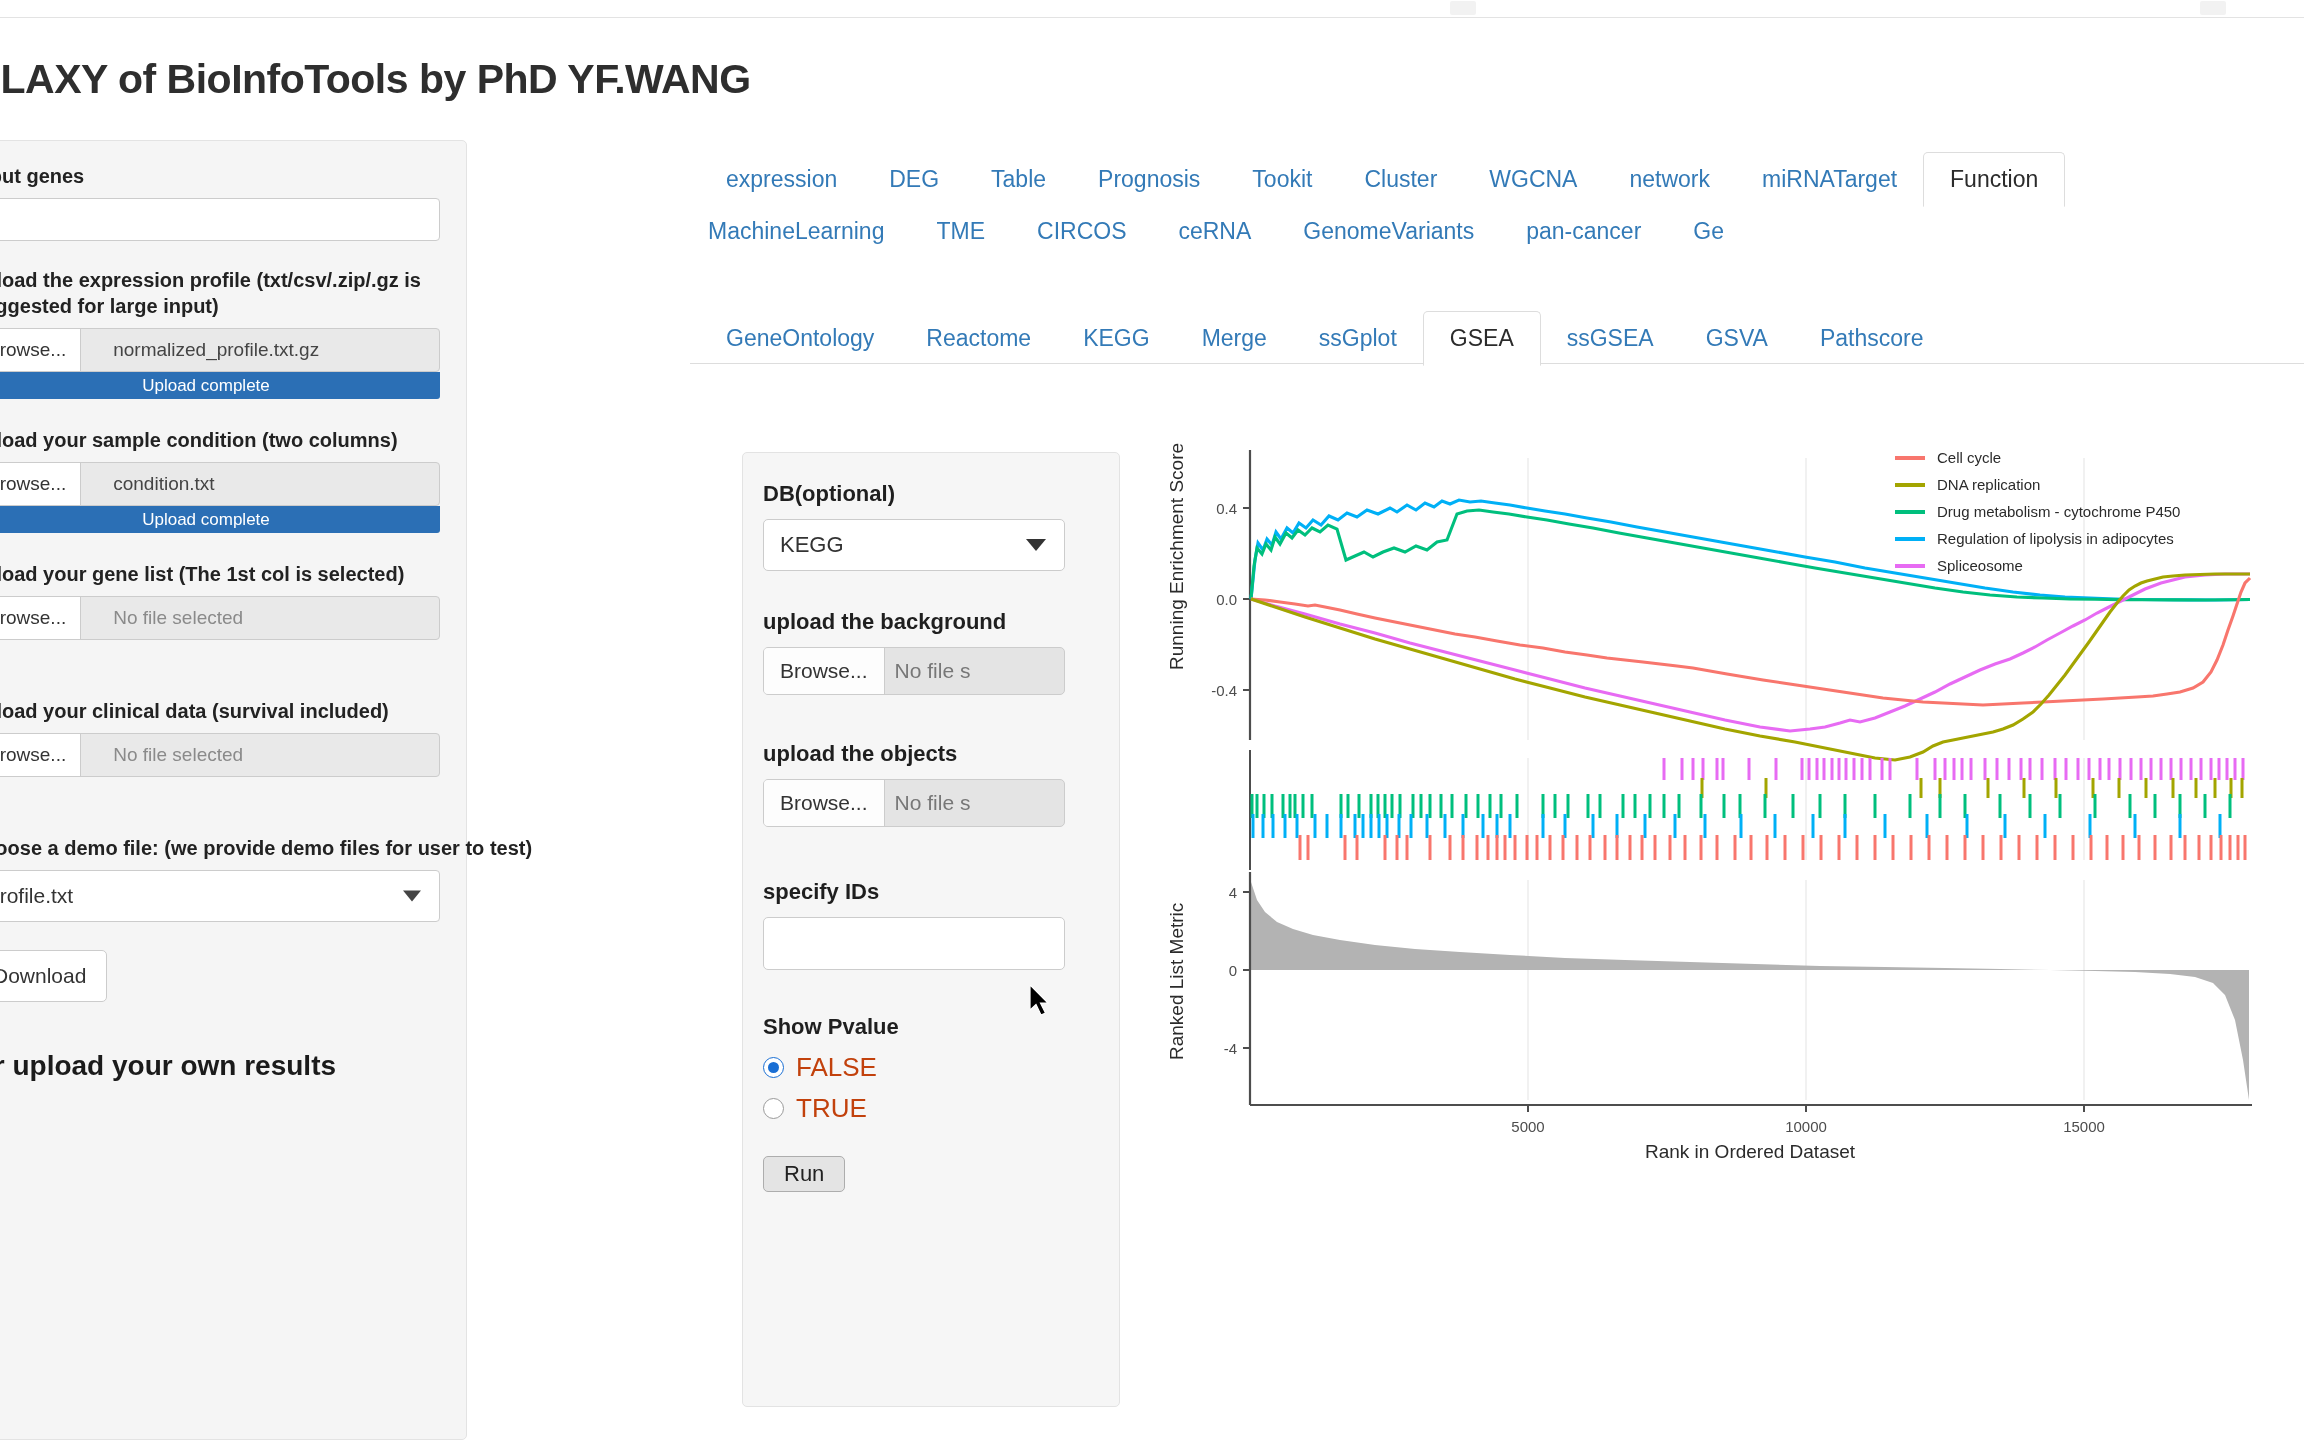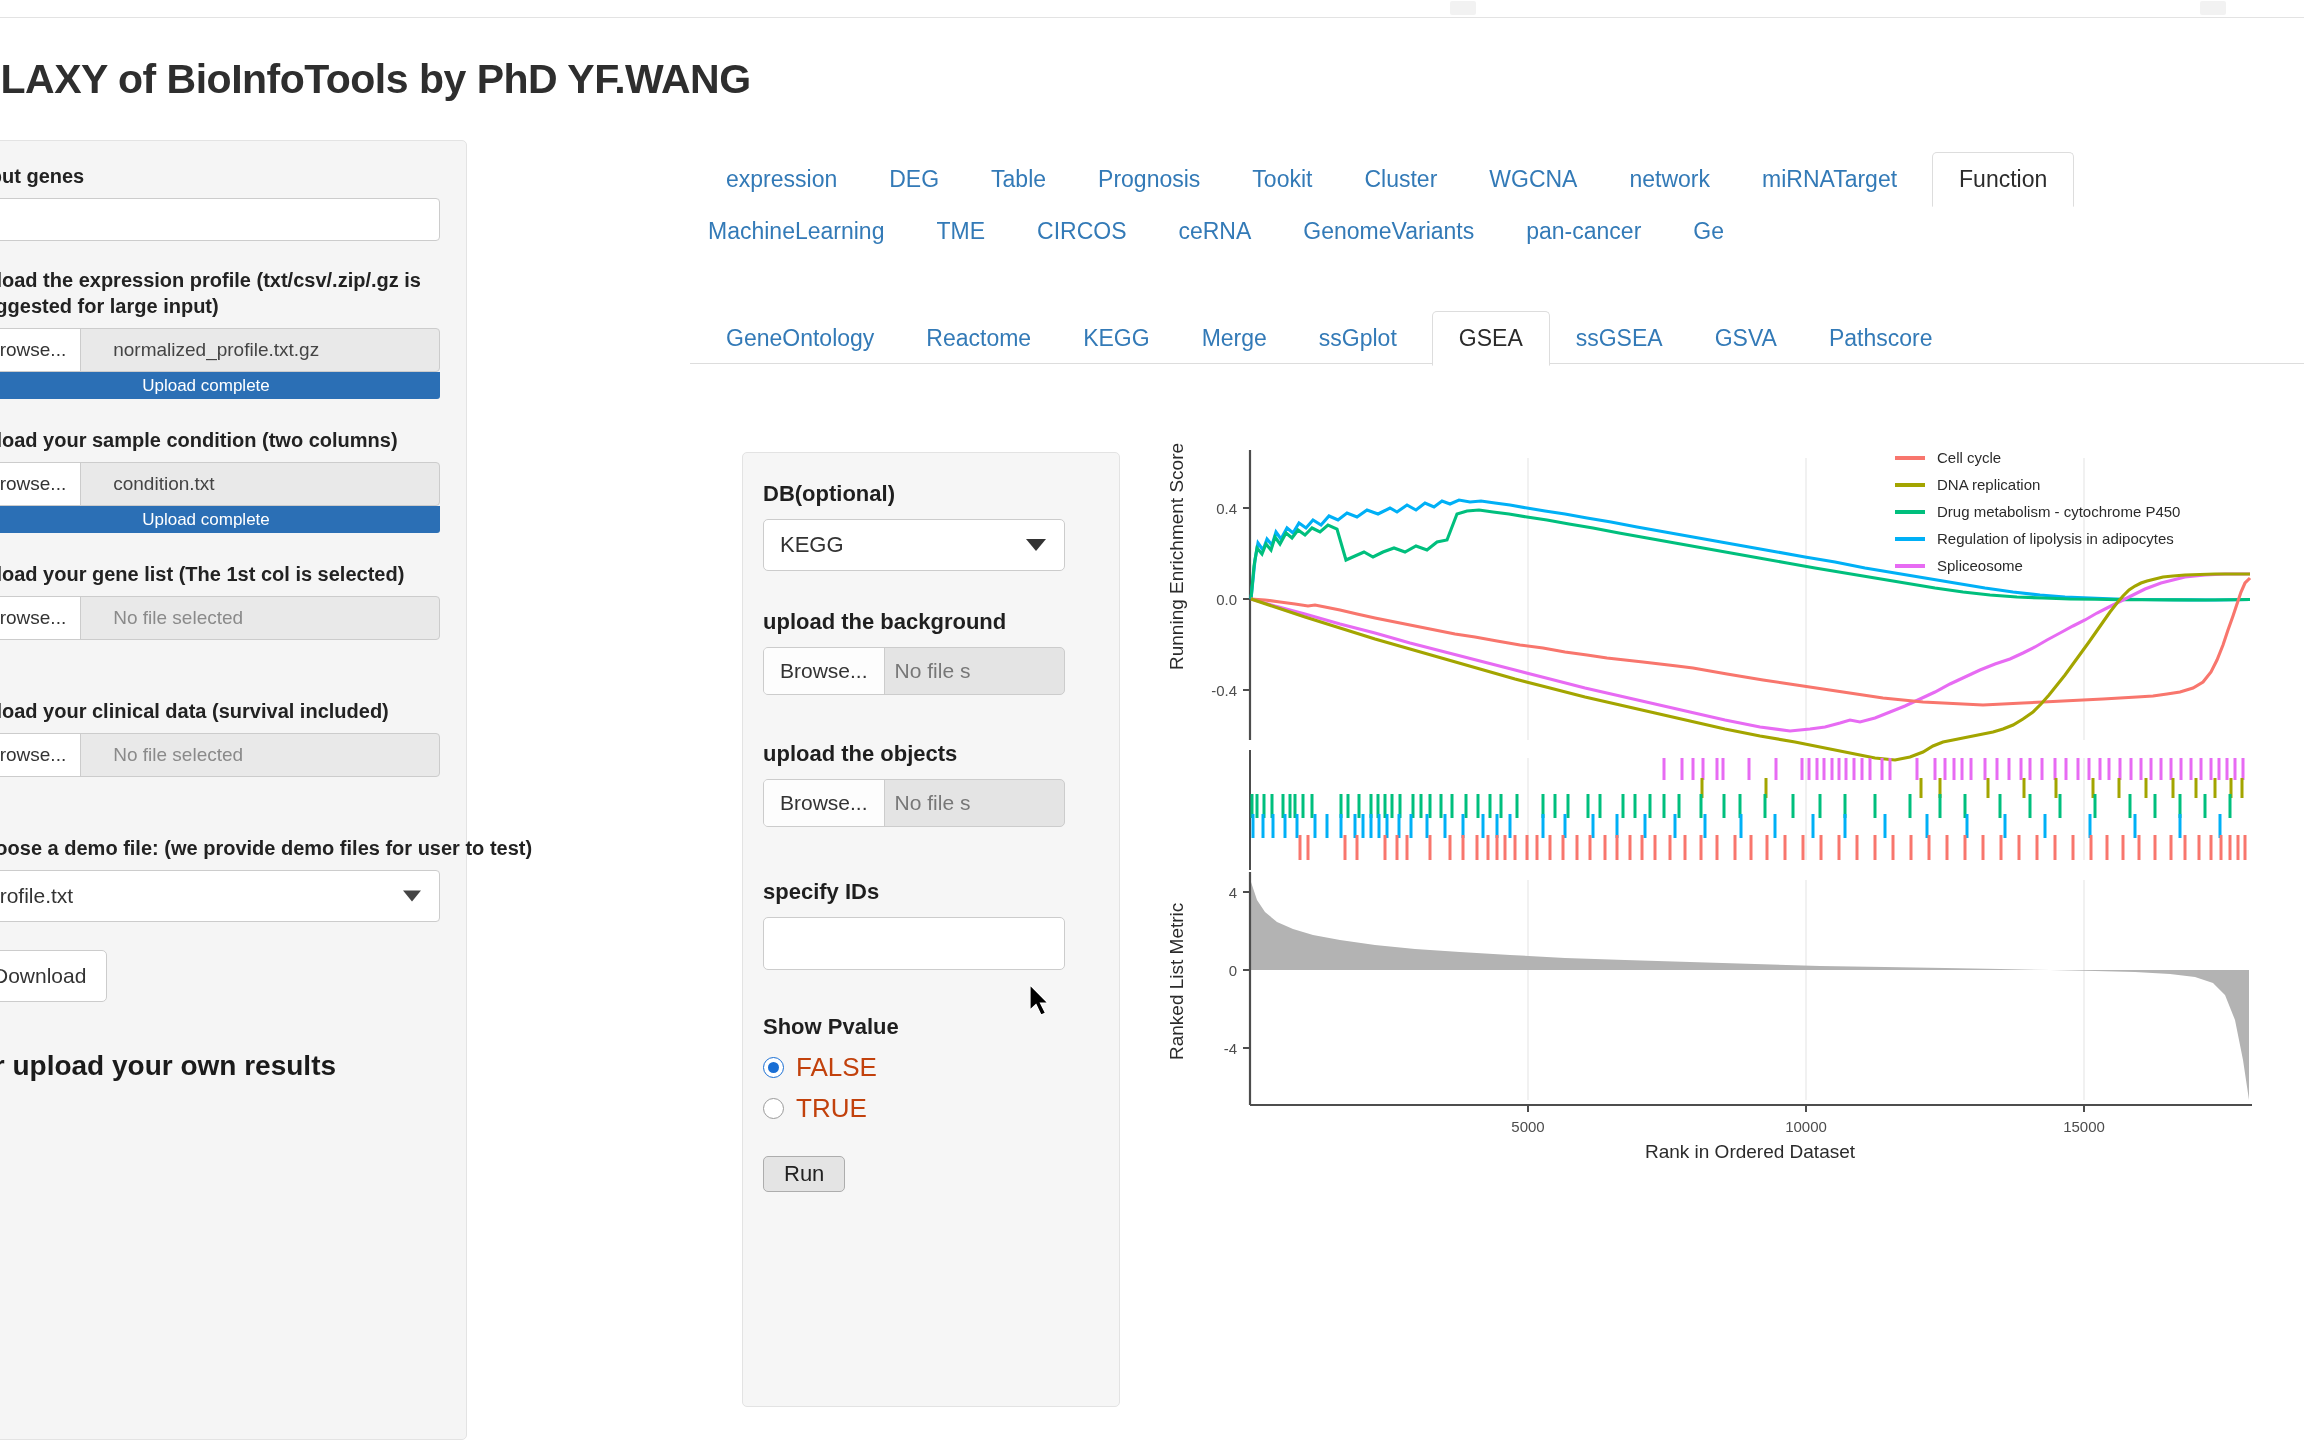--- a/index.html
+++ b/index.html
@@ -95,21 +95,21 @@
     padding-left: 10px;
     justify-content: center;
   }
   .navtab {
     font-size: 23px; color: #337ab7; padding: 14px 26px;
     white-space: nowrap; line-height: 1.1;
   }
   .navtab.active {
     color: #2b2b2b; background: #ffffff;
     border: 1px solid #dddddd; border-bottom-color: #ffffff;
-    border-radius: 5px 5px 0 0; position: relative; z-index: 3; margin-left: 9px;
+    border-radius: 5px 5px 0 0; position: relative; z-index: 3;
   }
   .navrow.r1 { position: absolute; left: 690px; top: 152px; }
   .navrow.r2 { position: absolute; left: 672px; top: 205px; }
   .navrow.r4 { position: absolute; left: 690px; top: 311px; }
   .tabs-underline {
     position: absolute; left: 690px; top: 363px; width: 1614px; height: 1px;
     background: #dddddd;
   }
 
   

